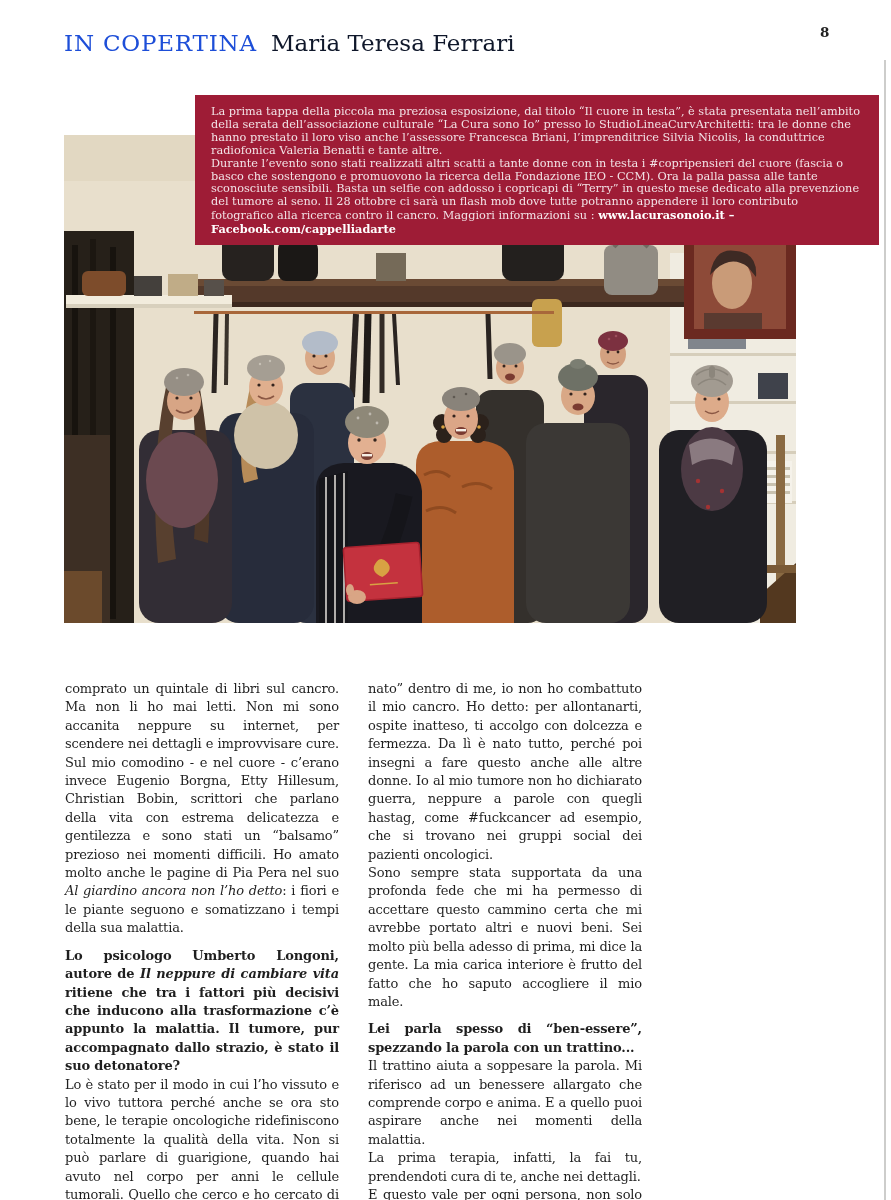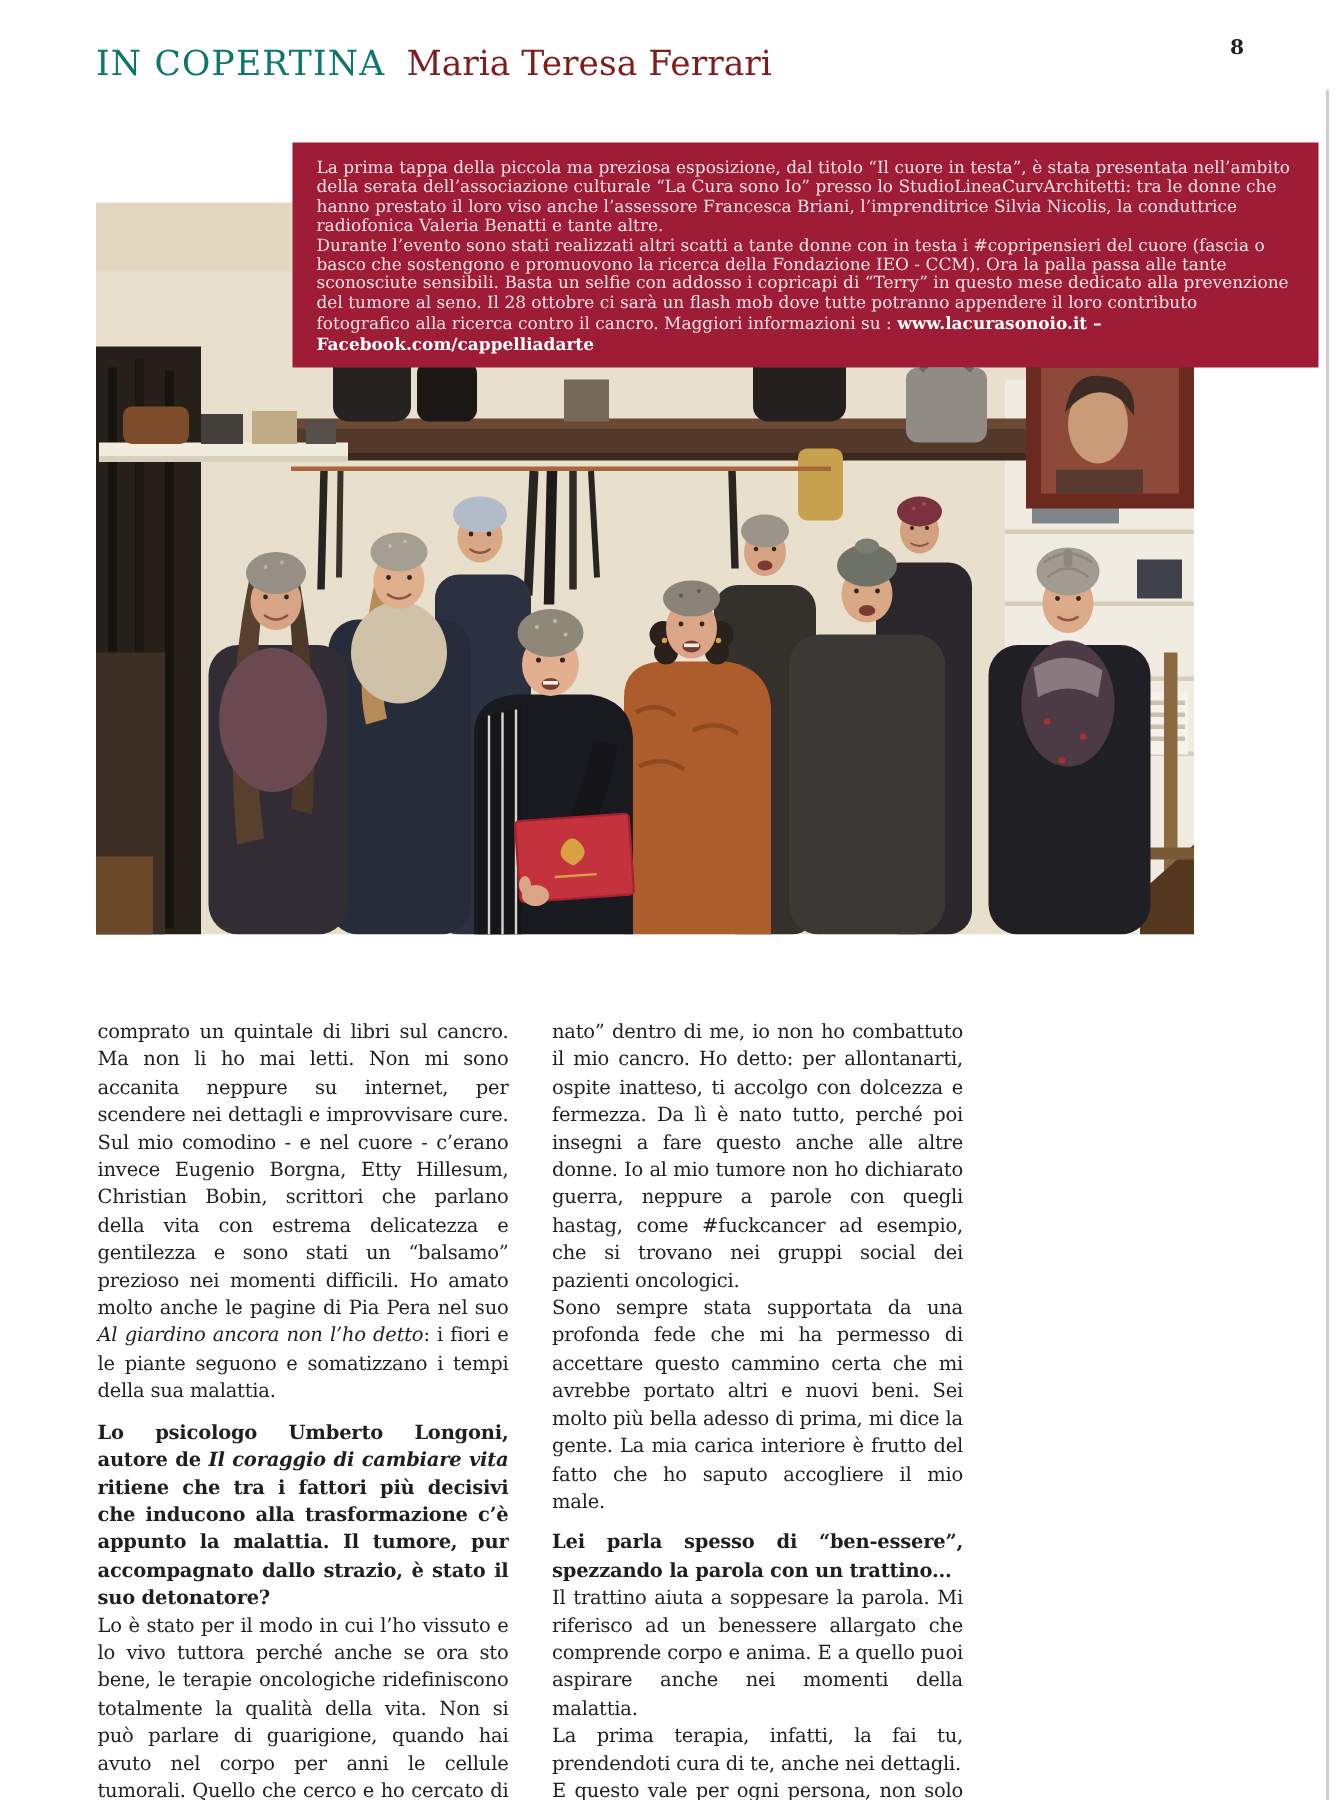--- a/index.html
+++ b/index.html
@@ -1,22 +1,22 @@
 <!DOCTYPE html>
 <html><head>
 <meta charset="utf-8">
 <style>
   html,body { margin:0; padding:0; background:#ffffff; }
   .page { position:relative; width:891px; height:1200px; background:#ffffff;
           font-family:"DejaVu Serif", serif; color:#1e1e1e; overflow:hidden; }
 
   
   .header { position:absolute; left:64px; top:30px; white-space:nowrap; }
-  .kicker { font-size:23px; letter-spacing:0.8px; color:#0f766e; }
-  .hname  { font-size:23px; margin-left:14px; color:#7f1d1d; }
+  .kicker { font-size:23px; letter-spacing:0.8px; color:#1d4ed8; }
+  .hname  { font-size:23px; margin-left:14px; color:#0f172a; }
   .pagenum { position:absolute; left:820px; top:24px; font-size:13.5px; font-weight:bold; color:#222; }
 
   
   .edge-line { position:absolute; left:884px; top:60px; width:2px; height:1140px; background:#cdcdcb; }
 
   
   .photo { position:absolute; left:64px; top:135px; width:732px; height:488px; }
   .photo svg { display:block; width:100%; height:100%; }
 
   
@@ -256,21 +256,21 @@
 
   <div class="infobox" style="background: rgb(158, 28, 54);">
     <div>
         <p class="box-para"><span>La prima tappa della piccola ma preziosa esposizione, dal titolo “Il cuore in testa”, è stata presentata nell’ambito della serata dell’associazione culturale “La Cura sono Io” presso lo StudioLineaCurvArchitetti: tra le donne che hanno prestato il loro viso anche l’assessore Francesca Briani, l’imprenditrice Silvia Nicolis, la conduttrice radiofonica Valeria Benatti e tante altre.</span></p>
         <p class="box-para"><span>Durante l’evento sono stati realizzati altri scatti a tante donne con in testa i #copripensieri del cuore (fascia o basco che sostengono e promuovono la ricerca della Fondazione IEO - CCM). Ora la palla passa alle tante sconosciute sensibili. Basta un selfie con addosso i copricapi di “Terry” in questo mese dedicato alla prevenzione del tumore al seno. Il 28 ottobre ci sarà un flash mob dove tutte potranno appendere il loro contributo fotografico alla ricerca contro il cancro. Maggiori informazioni su : </span><span class="bd">www.lacurasonoio.it – Facebook.com/cappelliadarte</span></p>
       </div>
   </div>
 
   <div class="col col-left">
       <p class="para"><span>comprato un quintale di libri sul cancro. Ma non li ho mai letti. Non mi sono accanita neppure su internet, per scendere nei dettagli e improvvisare cure. Sul mio comodino - e nel cuore - c’erano invece Eugenio Borgna, Etty Hillesum, Christian Bobin, scrittori che parlano della vita con estrema delicatezza e gentilezza e sono stati un “balsamo” prezioso nei momenti difficili. Ho amato molto anche le pagine di Pia Pera nel suo </span><span class="it">Al giardino ancora non l’ho detto</span><span>: i fiori e le piante seguono e somatizzano i tempi della sua malattia.</span></p>
-      <p class="para q"><span>Lo psicologo Umberto Longoni, autore de </span><span class="it">Il coraggio di cambiare vita</span><span> ritiene che tra i fattori più decisivi che inducono alla trasformazione c’è appunto la malattia. Il tumore, pur accompagnato dallo strazio, è stato il suo detonatore?</span></p>
+      <p class="para q"><span>Lo psicologo Umberto Longoni, autore de </span><span class="it">Il neppure di cambiare vita</span><span> ritiene che tra i fattori più decisivi che inducono alla trasformazione c’è appunto la malattia. Il tumore, pur accompagnato dallo strazio, è stato il suo detonatore?</span></p>
       <p class="para"><span>Lo è stato per il modo in cui l’ho vissuto e lo vivo tuttora perché anche se ora sto bene, le terapie oncologiche ridefiniscono totalmente la qualità della vita. Non si può parlare di guarigione, quando hai avuto nel corpo per anni le cellule tumorali. Quello che cerco e ho cercato di fare è trasformare il mio male in un bene condiviso con la comunità.</span></p>
     </div>
   <div class="col col-right">
       <p class="para"><span>nato” dentro di me, io non ho combattuto il mio cancro. Ho detto: per allontanarti, ospite inatteso, ti accolgo con dolcezza e fermezza. Da lì è nato tutto, perché poi insegni a fare questo anche alle altre donne. Io al mio tumore non ho dichiarato guerra, neppure a parole con quegli hastag, come #fuckcancer ad esempio, che si trovano nei gruppi social dei pazienti oncologici.</span></p>
       <p class="para"><span>Sono sempre stata supportata da una profonda fede che mi ha permesso di accettare questo cammino certa che mi avrebbe portato altri e nuovi beni. Sei molto più bella adesso di prima, mi dice la gente. La mia carica interiore è frutto del fatto che ho saputo accogliere il mio male.</span></p>
       <p class="para q"><span>Lei parla spesso di “ben-essere”, spezzando la parola con un trattino...</span></p>
       <p class="para"><span>Il trattino aiuta a soppesare la parola. Mi riferisco ad un benessere allargato che comprende corpo e anima. E a quello puoi aspirare anche nei momenti della malattia.</span></p>
       <p class="para"><span>La prima terapia, infatti, la fai tu, prendendoti cura di te, anche nei dettagli.</span></p>
       <p class="para"><span>E questo vale per ogni persona, non solo per chi vive il travaglio del cancro.</span></p>
     </div>

